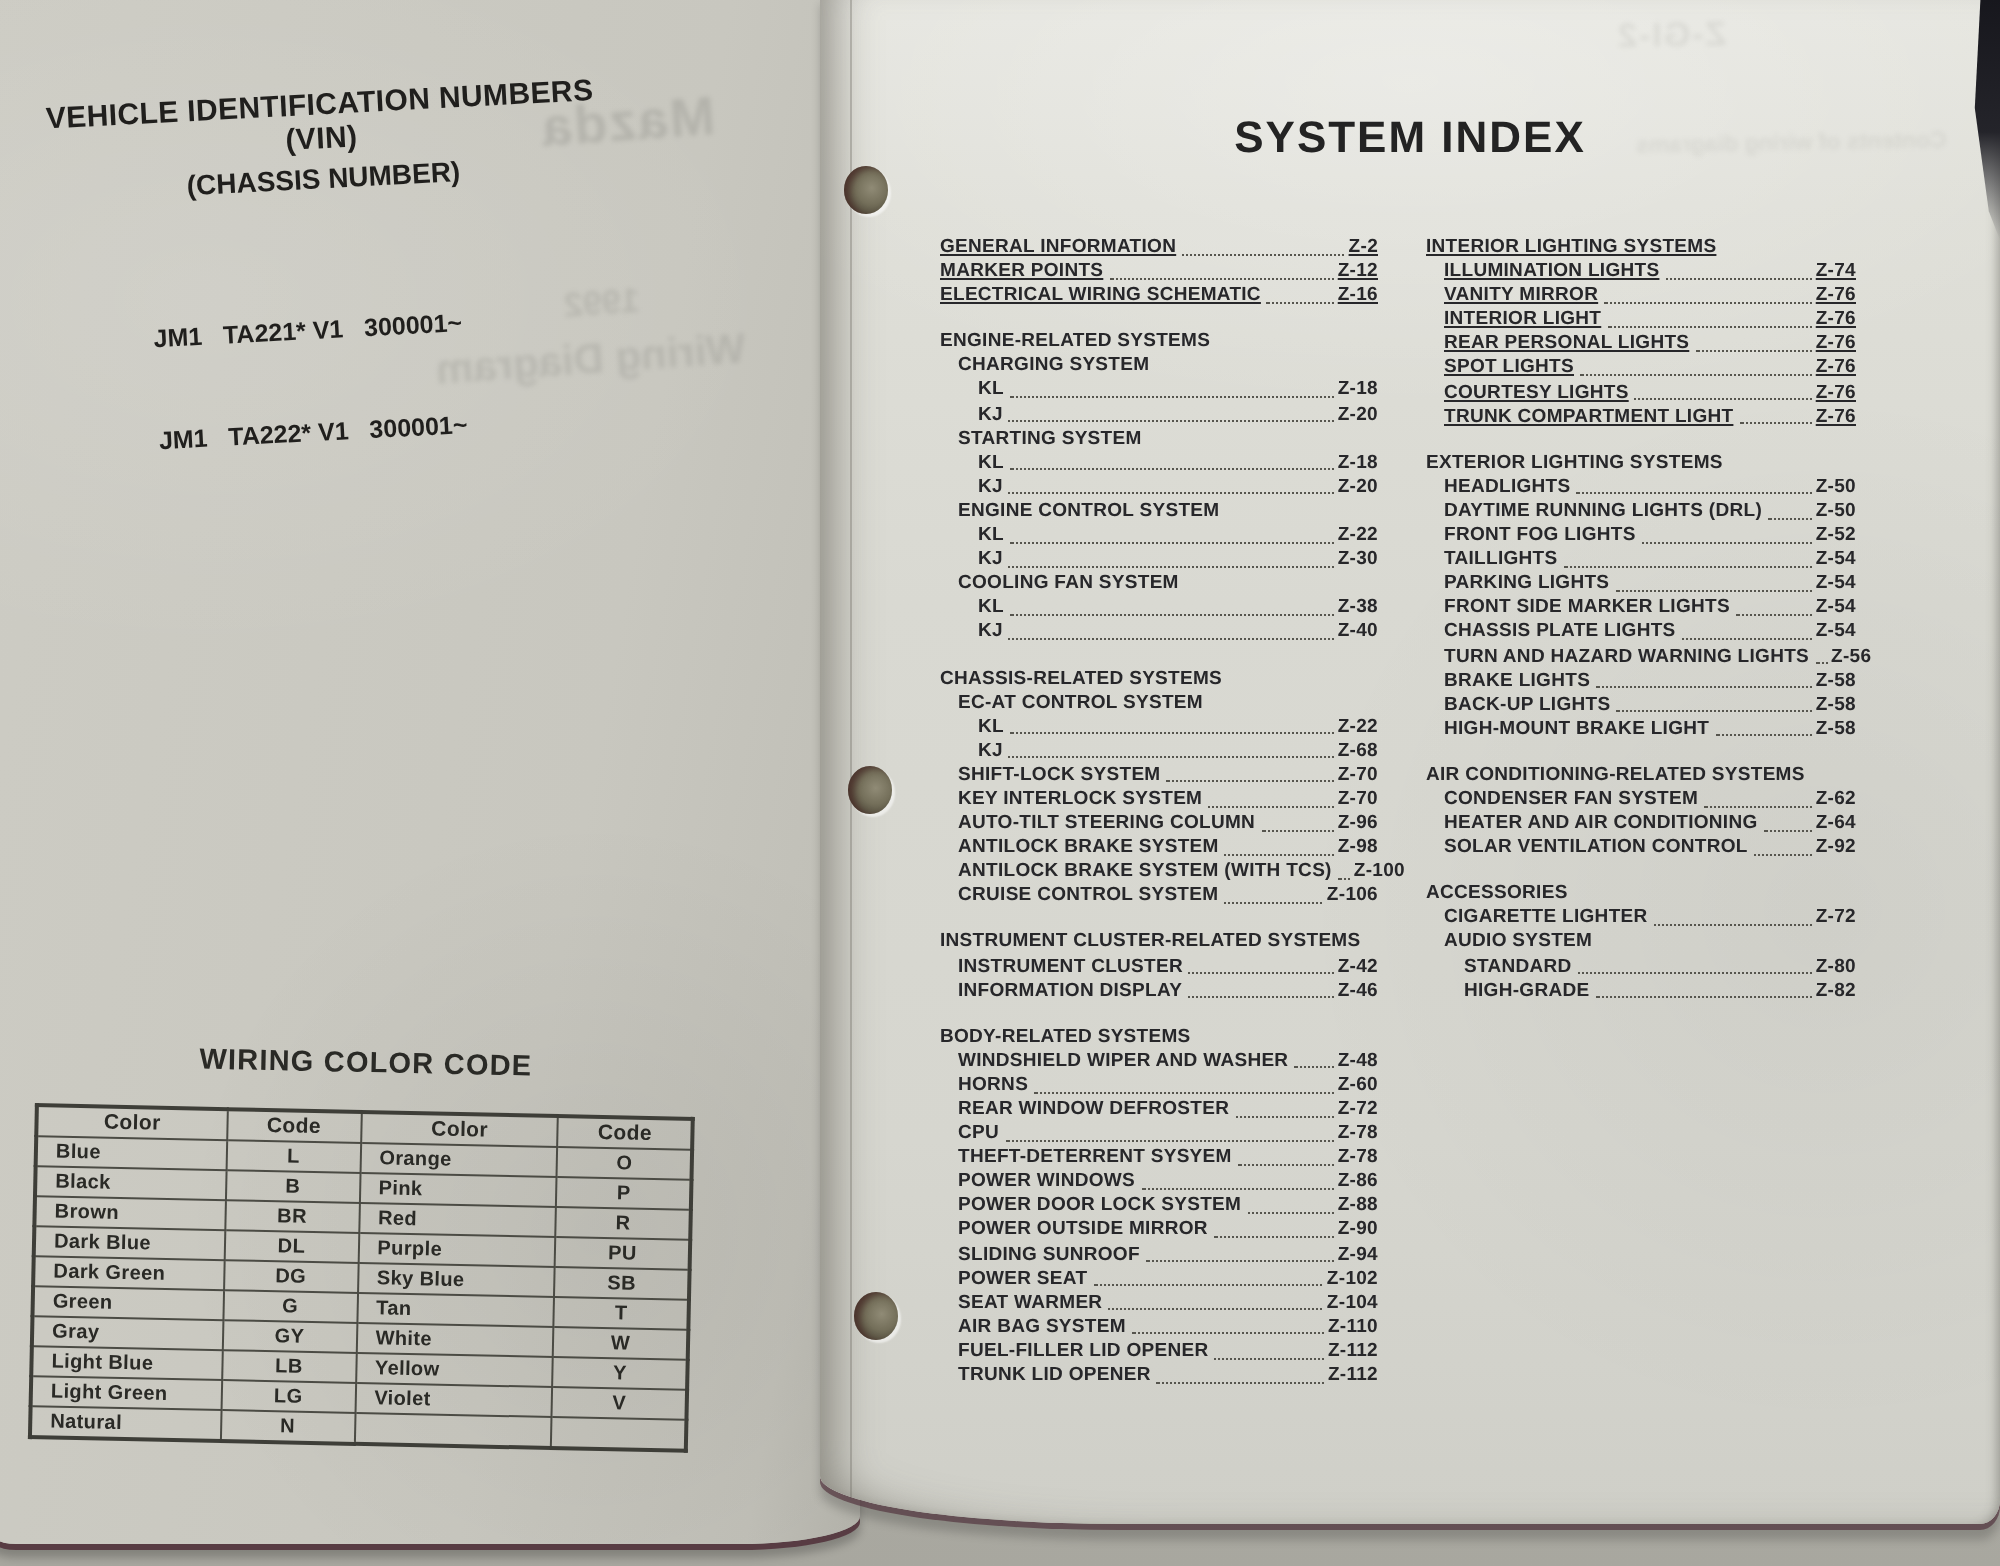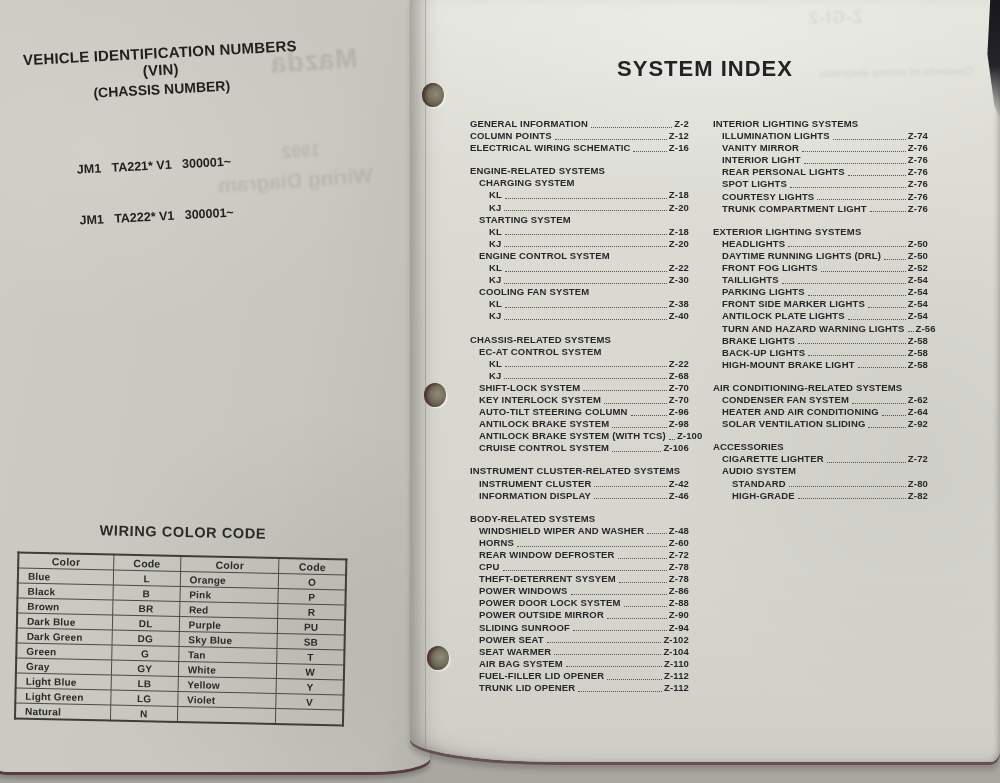--- a/index.html
+++ b/index.html
@@ -75,21 +75,21 @@
 
   .si-title { position:absolute; left:0; top:62px; width:100%; text-align:center;
               font-size:22px; font-weight:700; letter-spacing:1px; color:#232323; }
 
   .toc { position:absolute; left:60px; top:124px; width:458px; display:flex; gap:24px;
          color:#27272a; }
   .toc-col { flex-shrink:0; }
   .toc-col.c1 { width:219px; }
   .toc-col.c2 { width:215px; }
   .toc-section { margin-top:11px; }
-  .toc-section:first-child { margin-top:0; }
+  .toc-section:first-child { margin-top:0;text-decoration:underline; }
   .toc-entry { display:flex; align-items:flex-end; font-size:9.5px; font-weight:700;
                line-height:12.1px; letter-spacing:0.15px; }
   .toc-entry .lab { white-space:nowrap; }
   .toc-entry .leader { flex:1; min-width:6px; margin:0 2px 2.5px 3px;
                        border-bottom:1.6px dotted #56554e; }
   .toc-entry .pg { white-space:nowrap; }
   .ind1 { padding-left:9px; }
   .ind2 { padding-left:19px; }
 
   
@@ -209,21 +209,21 @@
 
     <div class="toc">
       <div class="toc-col c1">
           <div class="toc-section">
             <div class="toc-entry ind0">
               <span class="lab">GENERAL INFORMATION</span>
               <span class="leader"></span>
               <span class="pg">Z-2</span>
             </div>
             <div class="toc-entry ind0">
-              <span class="lab">COLUMN POINTS</span>
+              <span class="lab">MARKER POINTS</span>
               <span class="leader"></span>
               <span class="pg">Z-12</span>
             </div>
             <div class="toc-entry ind0">
               <span class="lab">ELECTRICAL WIRING SCHEMATIC</span>
               <span class="leader"></span>
               <span class="pg">Z-16</span>
             </div>
           </div>
           <div class="toc-section">
@@ -491,21 +491,21 @@
               <span class="lab">PARKING LIGHTS</span>
               <span class="leader"></span>
               <span class="pg">Z-54</span>
             </div>
             <div class="toc-entry ind1">
               <span class="lab">FRONT SIDE MARKER LIGHTS</span>
               <span class="leader"></span>
               <span class="pg">Z-54</span>
             </div>
             <div class="toc-entry ind1">
-              <span class="lab">ANTILOCK PLATE LIGHTS</span>
+              <span class="lab">CHASSIS PLATE LIGHTS</span>
               <span class="leader"></span>
               <span class="pg">Z-54</span>
             </div>
             <div class="toc-entry ind1">
               <span class="lab">TURN AND HAZARD WARNING LIGHTS</span>
               <span class="leader"></span>
               <span class="pg">Z-56</span>
             </div>
             <div class="toc-entry ind1">
               <span class="lab">BRAKE LIGHTS</span>
@@ -531,21 +531,21 @@
               <span class="lab">CONDENSER FAN SYSTEM</span>
               <span class="leader"></span>
               <span class="pg">Z-62</span>
             </div>
             <div class="toc-entry ind1">
               <span class="lab">HEATER AND AIR CONDITIONING</span>
               <span class="leader"></span>
               <span class="pg">Z-64</span>
             </div>
             <div class="toc-entry ind1">
-              <span class="lab">SOLAR VENTILATION SLIDING</span>
+              <span class="lab">SOLAR VENTILATION CONTROL</span>
               <span class="leader"></span>
               <span class="pg">Z-92</span>
             </div>
           </div>
           <div class="toc-section">
             <div class="toc-entry ind0">
               <span class="lab">ACCESSORIES</span>
             </div>
             <div class="toc-entry ind1">
               <span class="lab">CIGARETTE LIGHTER</span>

